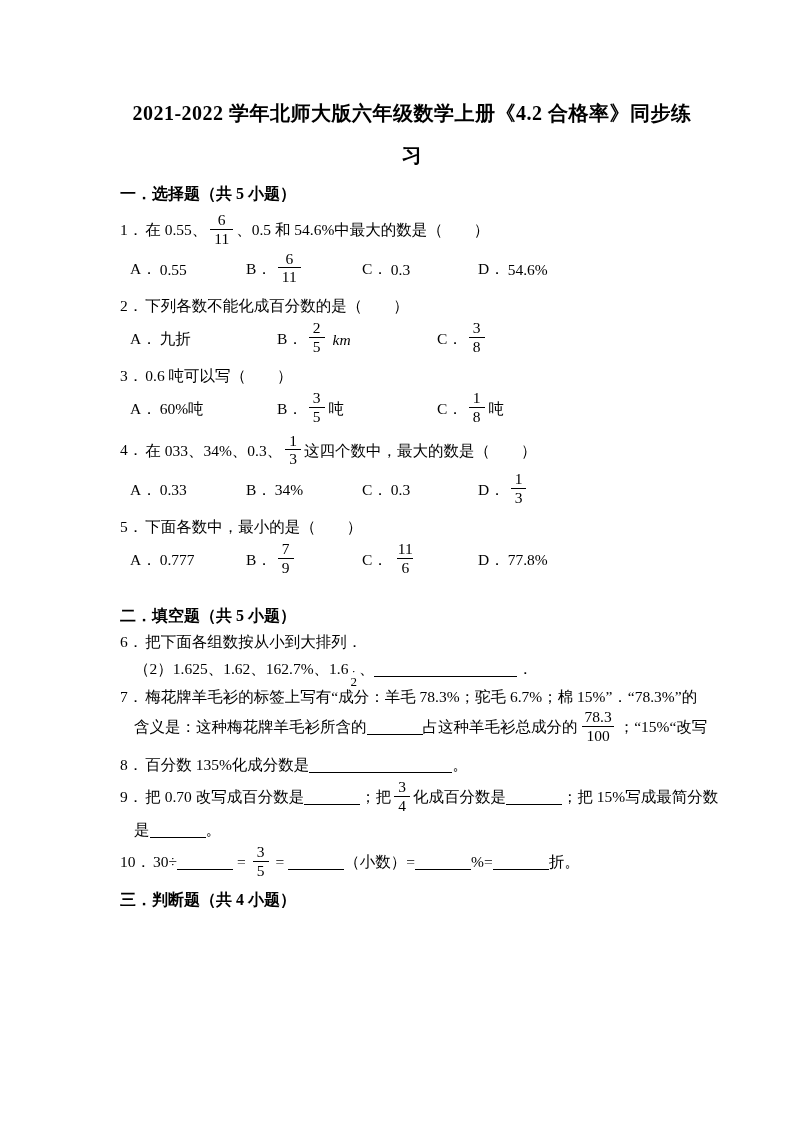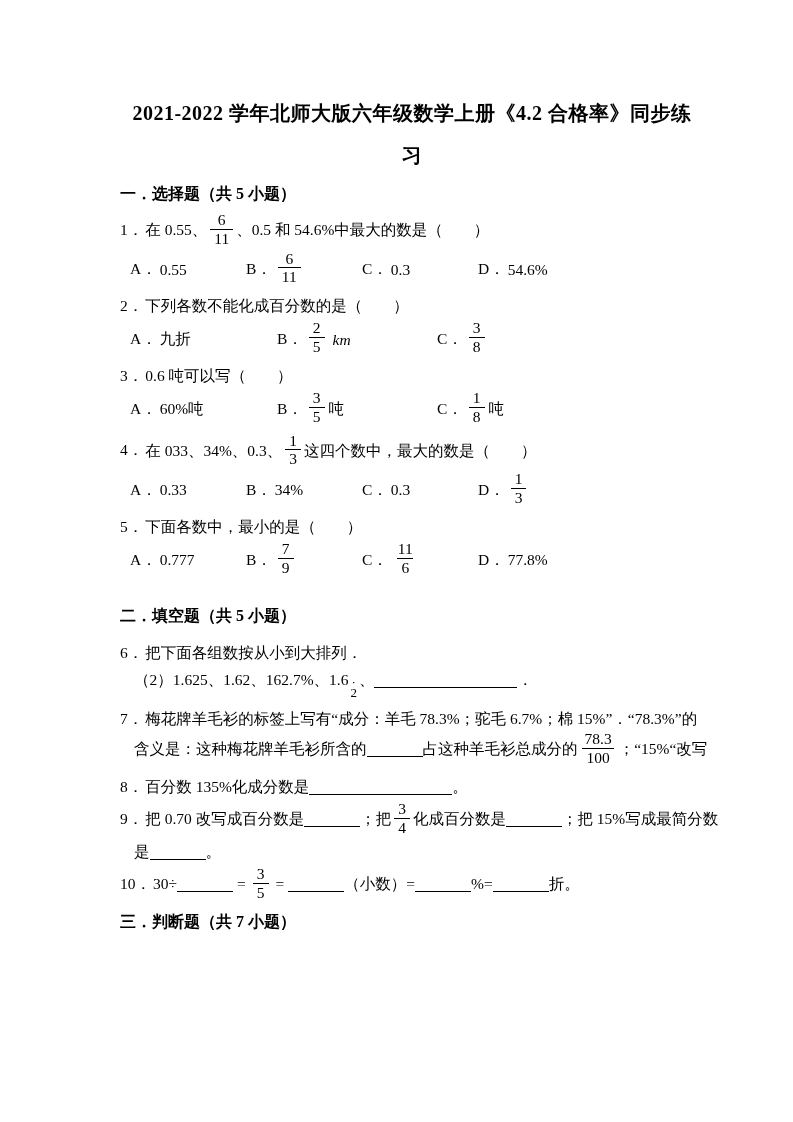--- a/index.html
+++ b/index.html
@@ -12,21 +12,21 @@
     font-family:"Liberation Serif","DejaVu Serif",serif;
     font-size:15.5px;
     color:#000;
     overflow:hidden;
   }
   .title{font-size:20px;font-weight:700;text-align:center;line-height:30px;letter-spacing:.5px;white-space:nowrap;}
   .title2{margin-top:12px;}
   .sec{font-weight:700;font-size:16px;white-space:nowrap;}
   .row{white-space:nowrap;}
   .mt2{margin-top:2px}.mt4{margin-top:4px}.mt6{margin-top:6px}
-  .mt8{margin-top:8px}.mt10{margin-top:16px}.mt12{margin-top:28px}.mt14{margin-top:14px}
+  .mt8{margin-top:8px}.mt10{margin-top:5px}.mt12{margin-top:28px}.mt14{margin-top:14px}
   .qno{margin-right:2px;}
   .ind{padding-left:14px;}
   
   .fr{display:inline-flex;flex-direction:column;align-items:center;vertical-align:middle;
       line-height:1.15;margin:0 3px;text-align:center;position:relative;top:-2px;}
   .fr .fn{padding:0 4px;}
   .fr .fd{border-top:1px solid #000;padding:0 4px;}
   
   .opts{display:flex;align-items:center;padding-left:10px;}
   .opts4 .opt{width:116px;}
@@ -227,15 +227,15 @@
     <span>是</span><span class="bl bl-s"></span><span>。</span>
   </div>
 
   <div class="row mt4">
     <span class="qno">10．</span><span>30÷</span><span class="bl bl-s"></span><span class="eq">=</span><span class="fr">
         <span class="fn">3</span>
         <span class="fd">5</span>
       </span><span class="eq">=</span><span class="bl bl-s"></span><span>（小数）=</span><span class="bl bl-s"></span><span>%=</span><span class="bl bl-s"></span><span>折。</span>
   </div>
 
-  <div class="sec mt8">三．判断题（共 7 小题）</div>
+  <div class="sec mt8">三．判断题（共 4 小题）</div>
 
 </div>
 
 </body></html>

